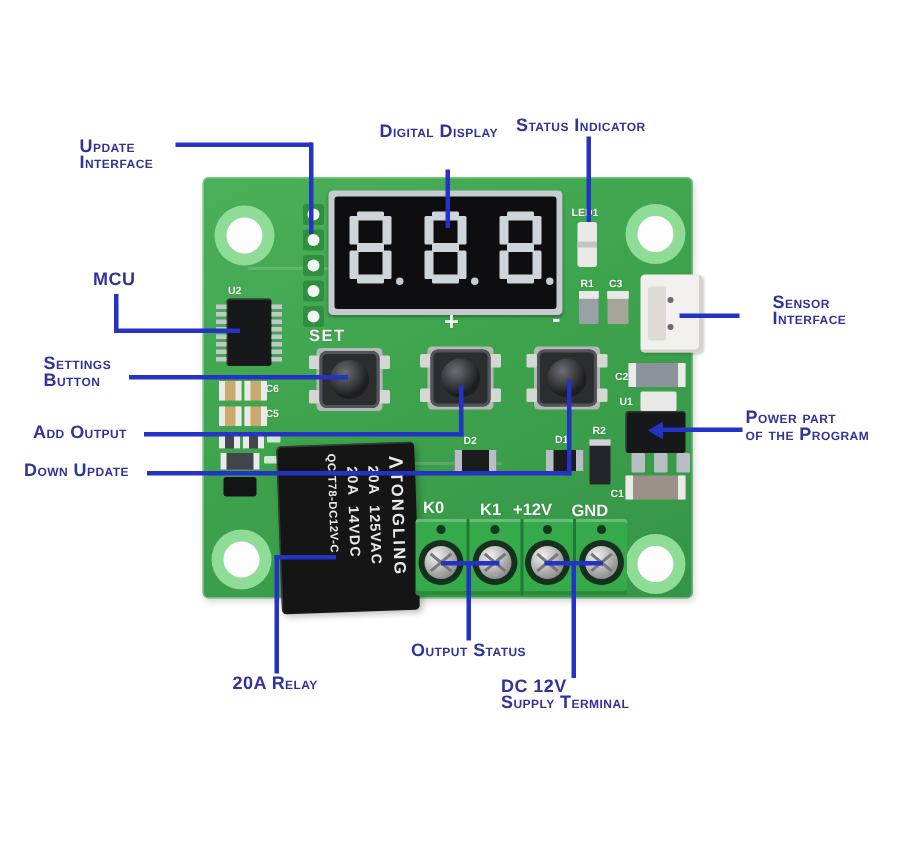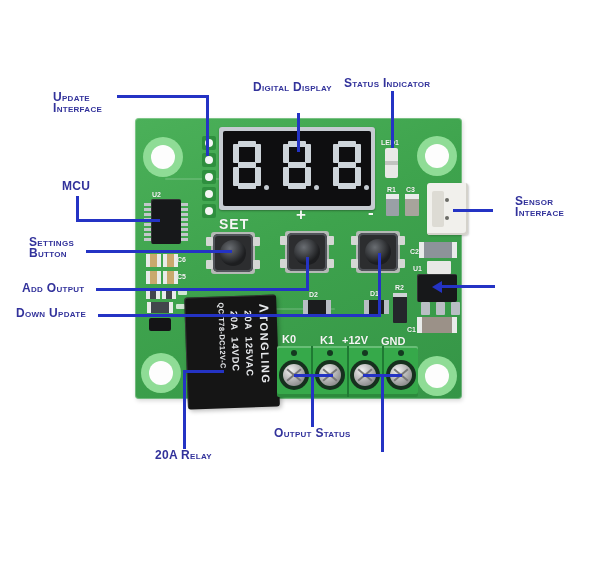--- a/index.html
+++ b/index.html
@@ -26,21 +26,21 @@
   .dp{position:absolute;width:5px;height:5px;border-radius:50%;background:#c4cbd2;}
 
   
   .pads{position:absolute;left:202px;top:136px;width:14px;}
   .pad{width:14px;height:14px;background:#2e8f3e;border-radius:2px;margin-bottom:3px;position:relative;}
   .pad::after{content:"";position:absolute;left:3px;top:3px;width:8px;height:8px;border-radius:50%;background:#f4f6f4;}
 
   
   .ss{position:absolute;color:#f5f8f5;font-weight:bold;font-size:7px;line-height:8px;
       font-family:"Liberation Sans",sans-serif;text-shadow:0 0 1px rgba(0,0,0,.25);}
-  .ss-set{left:219px;top:220px;font-size:14px;letter-spacing:1px;}
+  .ss-set{left:206px;top:220px;font-size:11px;letter-spacing:1px;}
   .ss-plus{left:296px;top:211px;font-size:17px;}
   .ss-minus{left:368px;top:209px;font-size:17px;}
   .ss-u2{left:152px;top:191px}
   .ss-led1{left:381px;top:139px}
   .ss-r1{left:387px;top:186px}.ss-c3{left:406px;top:186px}
   .ss-c2{left:410px;top:248px}.ss-u1{left:413px;top:265px}
   .ss-r2{left:395px;top:284px}.ss-c1{left:407px;top:326px}
   .ss-c6{left:177px;top:256px}.ss-c5{left:177px;top:273px}
   .ss-d2{left:309px;top:291px}.ss-d1{left:370px;top:290px}
   .ss-k0{left:282px;top:335px;font-size:11px}.ss-k1{left:320px;top:336px;font-size:11px}
@@ -425,16 +425,20 @@
 Interface</div>
   <div class="ann a-display">Digital Display</div>
   <div class="ann a-status">Status Indicator</div>
   <div class="ann a-mcu">MCU</div>
   <div class="ann a-settings">Settings
 Button</div>
   <div class="ann a-add">Add Output</div>
   <div class="ann a-down">Down Update</div>
   <div class="ann a-sensor">Sensor
 Interface</div>
+  <div class="ann a-power">Power part
+of the Program</div>
   <div class="ann a-relay">20A Relay</div>
   <div class="ann a-output">Output Status</div>
+  <div class="ann a-dc12v">DC 12V
+Supply Terminal</div>
 
 </div>
 
 </body></html>

